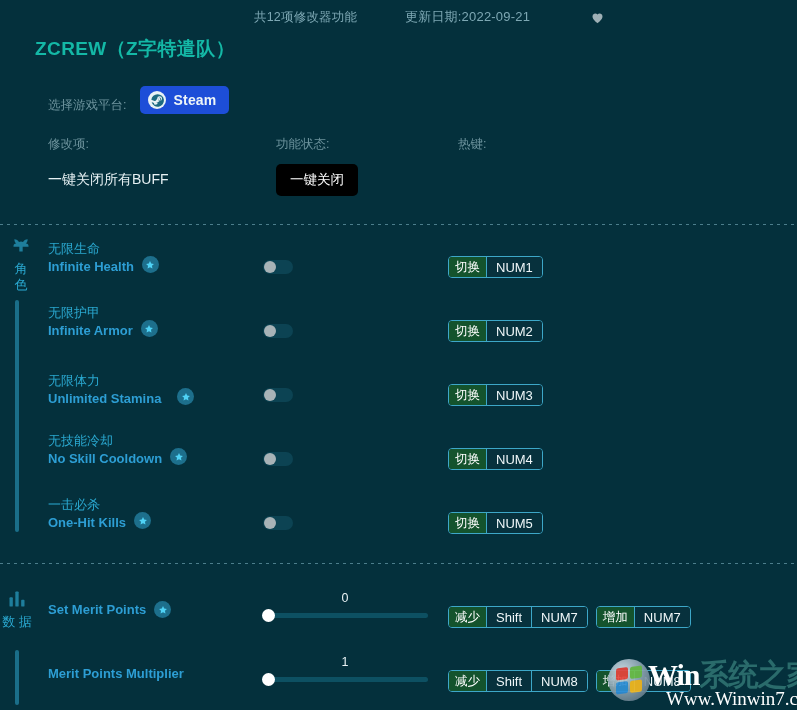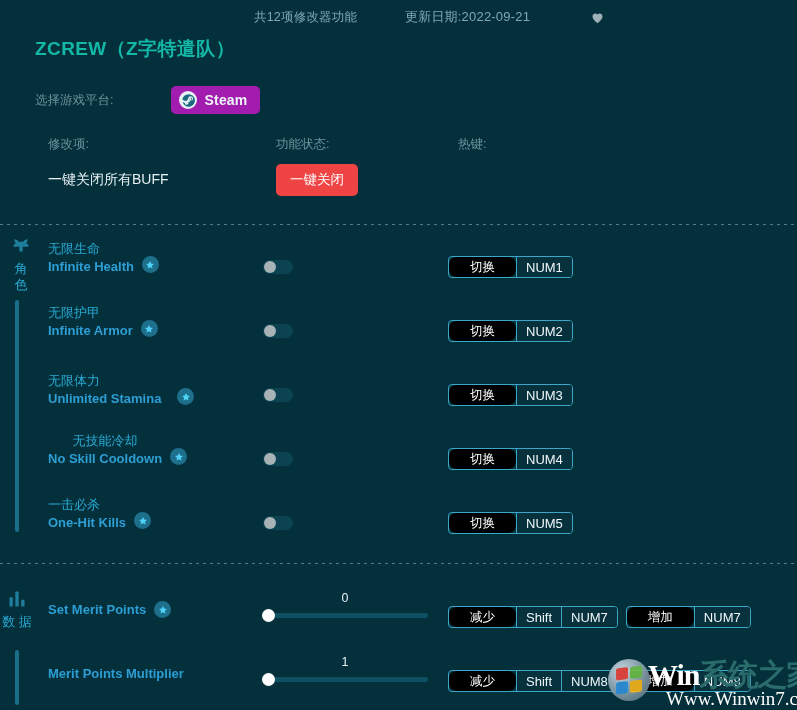--- a/index.html
+++ b/index.html
@@ -44,29 +44,29 @@
   .game-title {
     position: absolute; top: 36px; left: 35px;
     font-size: 19px; font-weight: bold;
     color: #14b8a6;
     letter-spacing: .4px;
     white-space: nowrap;
   }
 
   
   .platform-row {
-    position: absolute; top: 86px; left: 35px;
-    display: flex; align-items: center; gap: 44px;
+    position: absolute; top: 86px; left: 48px;
+    display: flex; align-items: flex-end;
   }
   .platform-label {
     font-size: 12.5px; color: #6d939d; margin-right: 14px;
   }
   .steam-btn {
     display: flex; align-items: center;
-    background: #a21caf;
+    background: #1d4ed8;
     border-radius: 5px;
     padding: 5px 12px 5px 8px;
     cursor: pointer;
   }
   .steam-logo {
     width: 18px; height: 18px;
     border-radius: 50%;
     background: #e8f2f5;
     color: #1c6a81;
     display: flex; align-items: center; justify-content: center;
@@ -87,21 +87,21 @@
   .col-head.c2 { left: 276px; }
   .col-head.c3 { left: 458px; }
 
   
   .alloff-label {
     position: absolute; top: 171px; left: 48px;
     font-size: 14px; color: #e6f0f3;
   }
   .alloff-btn {
     position: absolute; top: 164px; left: 276px;
-    background: #ef4444;
+    background: #000000;
     color: #ffffff;
     font-size: 13.5px;
     padding: 7px 14px;
     border: none; border-radius: 5px;
     cursor: pointer;
     font-family: "Liberation Sans", sans-serif;
   }
 
   
   .section-tab {
@@ -179,27 +179,26 @@
   }
   .hk-group {
     display: flex; align-items: stretch;
     border: 1px solid #3da7c8;
     border-radius: 4px;
     overflow: hidden;
     height: 22px;
     cursor: pointer;
   }
   .hk-action {
-    background: #000000;
+    background: #14532d;
     color: #ffffff;
     font-size: 12.5px;
-    padding: 0 21px;
+    padding: 0 6px;
     display: flex; align-items: center;
     white-space: nowrap;
-    border-radius: 8px;
   }
   .hk-key {
     background: #07313d;
     color: #f0f7f9;
     font-size: 13px;
     padding: 0 9px;
     display: flex; align-items: center;
     white-space: nowrap;
     border-left: 1px solid #3da7c8;
   }
@@ -385,21 +384,21 @@
         <div class="toggle" style="top: 20px;">
           <span class="knob"></span>
         </div>
         <div class="hotkeys" style="top: 16px;">
           <div class="hk-group">
             <span class="hk-action">切换</span>
             <span class="hk-key">NUM3</span>
           </div>
         </div>
       </div>
-      <div class="row" style="top: 432px; text-align: center;">
+      <div class="row" style="top: 432px;">
         <div class="row-names" style="top: 0px;">
           <div class="names-text">
             <div class="name-cn">无技能冷却</div>
             <div class="name-en">No Skill Cooldown</div>
           </div>
           <span class="star-badge">
             <svg viewBox="0 0 24 24" fill="currentColor">
               <path d="M12 2.5l2.9 6 6.6.9-4.8 4.6 1.2 6.5L12 17.4 6.1 20.5l1.2-6.5L2.5 9.4l6.6-.9z"></path>
             </svg>
           </span>

